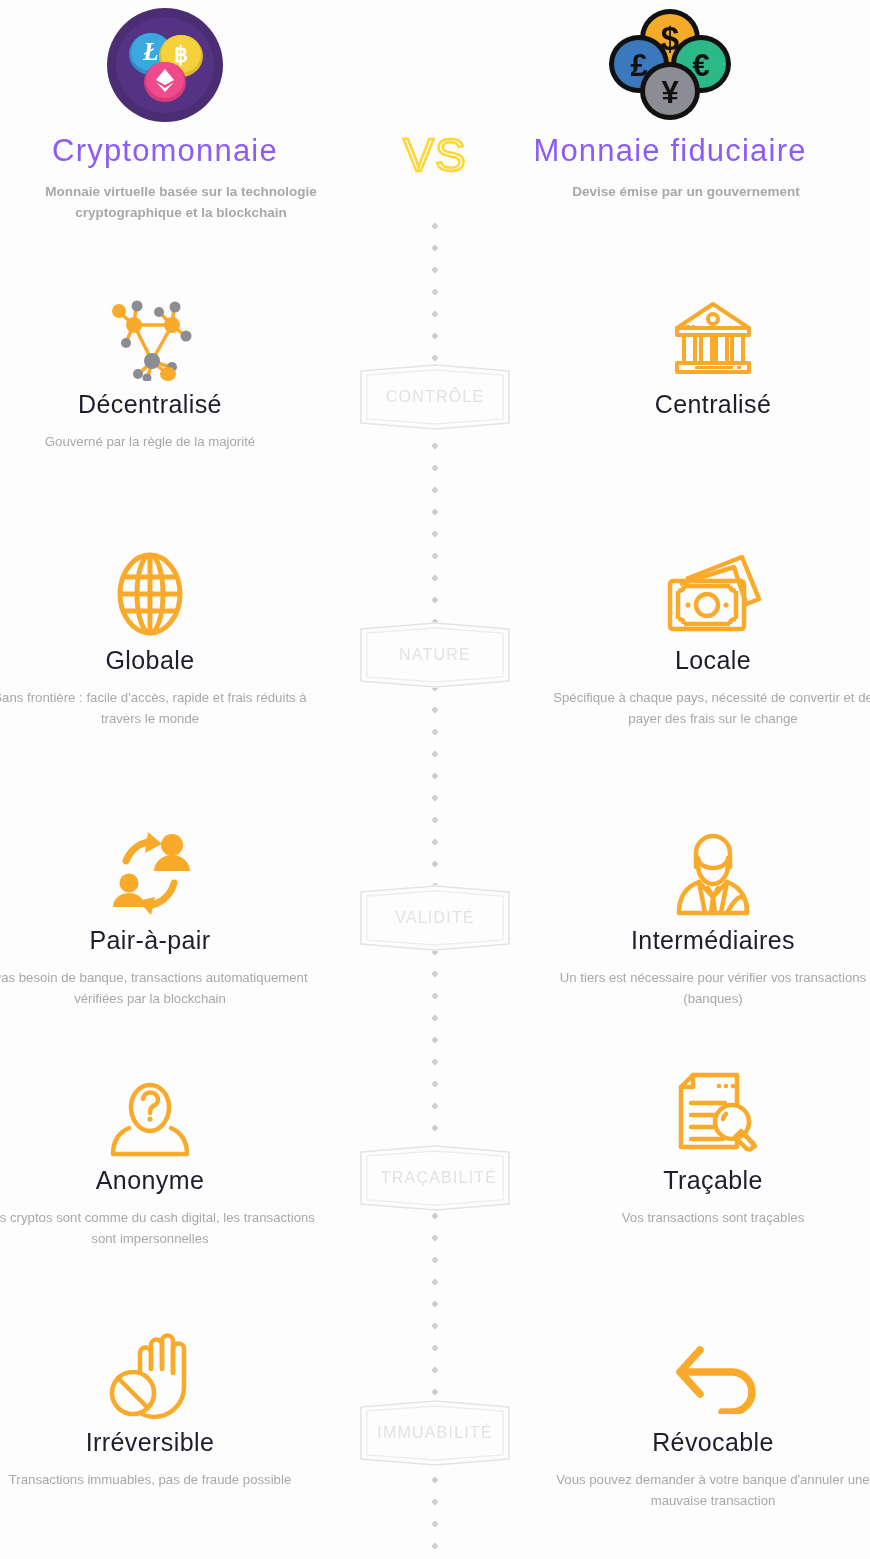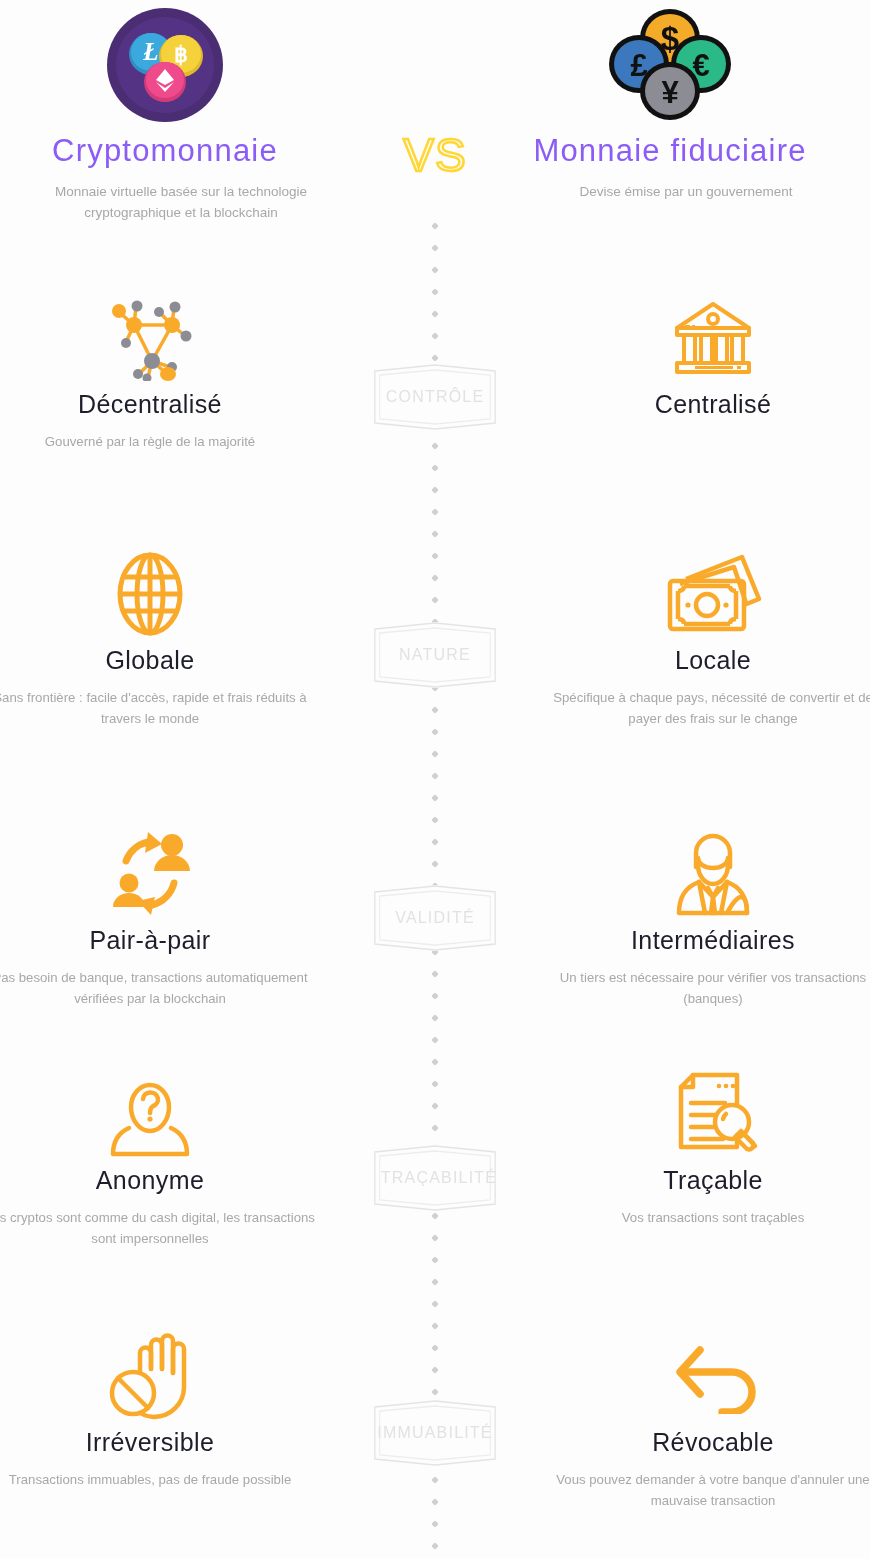--- a/index.html
+++ b/index.html
@@ -58,21 +58,21 @@
     font-weight: 300;
     color: #8b5cf6;
     letter-spacing: 1.2px;
     line-height: 1.1;
     margin-top: 4px;
   }
   .hdr-sub {
     margin-top: 14px;
     font-size: 13.5px;
     color: #a8a8a8;
-    font-weight: 400;
+    font-weight: 700;
     line-height: 1.55;
     padding-left: 32px;
   }
 
   .vs-badge {
     position: absolute;
     top: 132px;
     left: 50%;
     transform: translateX(-50%);
     font-size: 46px;
@@ -120,21 +120,21 @@
     font-size: 13.2px;
     color: #a8a8a8;
     line-height: 1.6;
   }
 
   
   .hex {
     position: absolute;
     left: 50%;
     transform: translateX(-50%);
-    width: 122px;
+    width: 150px;
     height: 66px;
     z-index: 4;
     display: flex;
     align-items: center;
     justify-content: center;
   }
   .hex svg { position: absolute; inset: 0; width: 100%; height: 100%; }
   .hex span {
     position: relative;
     font-size: 16px;

